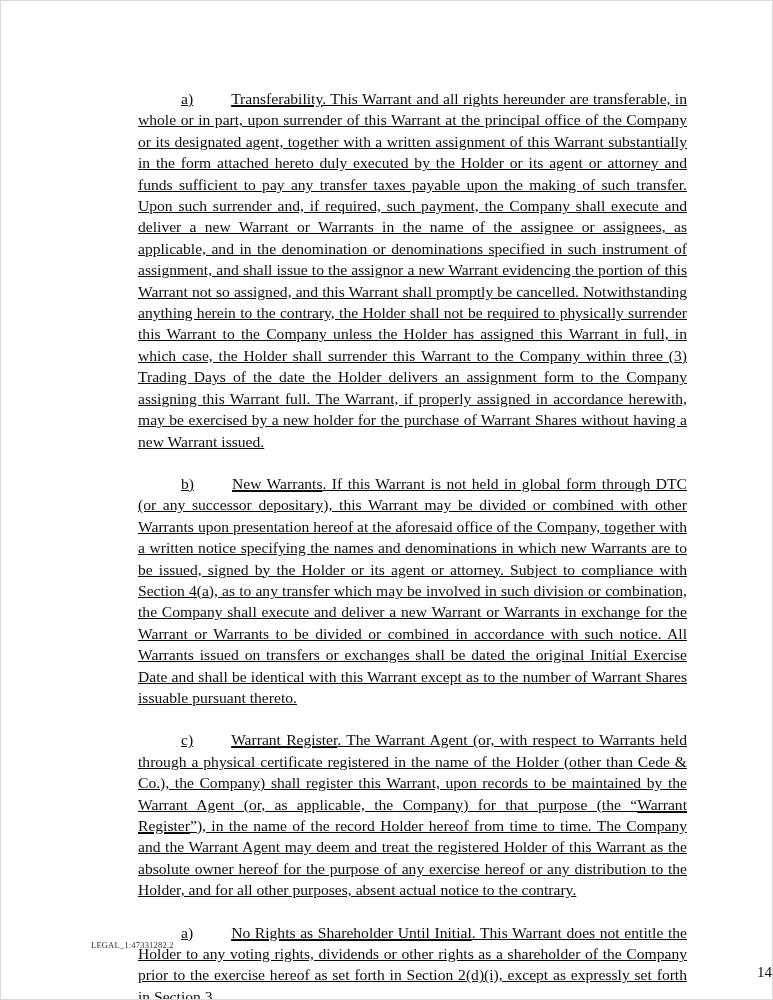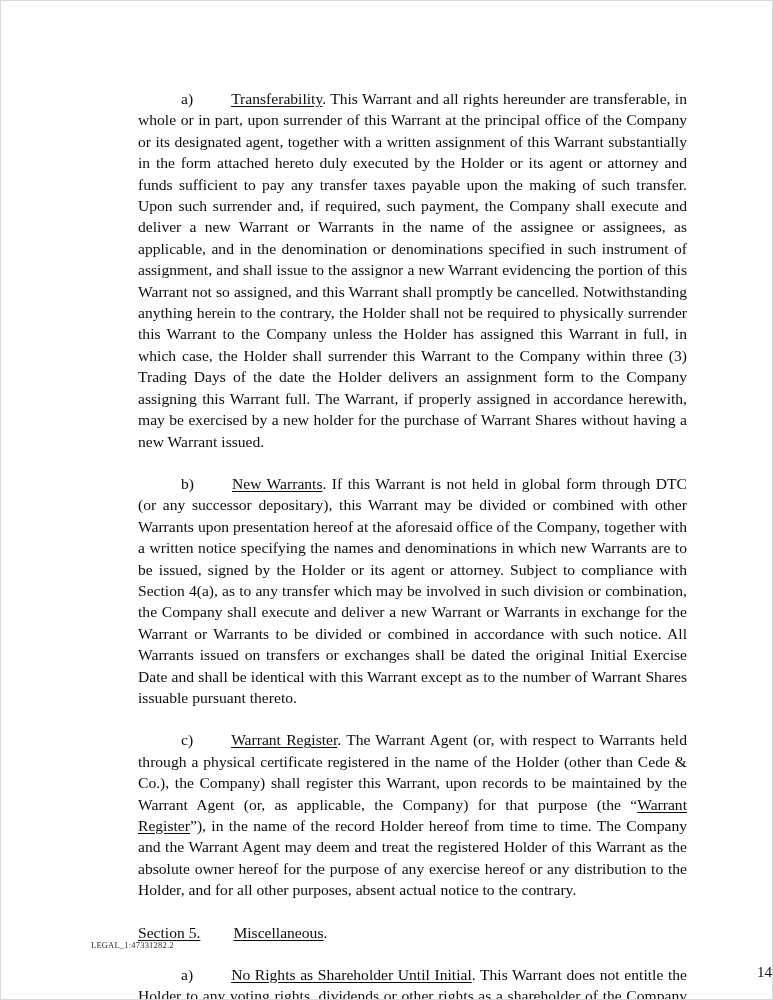--- a/index.html
+++ b/index.html
@@ -23,20 +23,21 @@
     top: 87px;
     left: 137px;
     width: 549px;
     font-size: 15.6px;
     line-height: 21.4px;
   }
   p.para {
     margin: 0 0 21px 0;
     text-align: justify;
     text-indent: 43px;
+    text-decoration: underline;
   }
   p.section-head {
     margin: 0 0 21px 0;
     text-align: left;
     text-indent: 0;
   }
   .tab {
     display: inline-block;
     width: 38px;
   }
@@ -72,21 +73,20 @@
 
 <div class="page">
   <div class="content">
 
     <p class="para"><span>a)</span><span class="tab"></span><span class="u">Transferability</span><span>.  This Warrant and all rights hereunder are transferable, in whole or in part, upon surrender of this Warrant at the principal office of the Company or its designated agent, together with a written assignment of this Warrant substantially in the form attached hereto duly executed by the Holder or its agent or attorney and funds sufficient to pay any transfer taxes payable upon the making of such transfer.  Upon such surrender and, if required, such payment, the Company shall execute and deliver a new Warrant or Warrants in the name of the assignee or assignees, as applicable, and in the denomination or denominations specified in such instrument of assignment, and shall issue to the assignor a new Warrant evidencing the portion of this Warrant not so assigned, and this Warrant shall promptly be cancelled.  Notwithstanding anything herein to the contrary, the Holder shall not be required to physically surrender this Warrant to the Company unless the Holder has assigned this Warrant in full, in which case, the Holder shall surrender this Warrant to the Company within three (3) Trading Days of the date the Holder delivers an assignment form to the Company assigning this Warrant full. The Warrant, if properly assigned in accordance herewith, may be exercised by a new holder for the purchase of Warrant Shares without having a new Warrant issued.</span></p>
 
     <p class="para"><span>b)</span><span class="tab"></span><span class="u">New Warrants</span><span>. If this Warrant is not held in global form through DTC (or any successor depositary), this Warrant may be divided or combined with other Warrants upon presentation hereof at the aforesaid office of the Company, together with a written notice specifying the names and denominations in which new Warrants are to be issued, signed by the Holder or its agent or attorney.  Subject to compliance with Section 4(a), as to any transfer which may be involved in such division or combination, the Company shall execute and deliver a new Warrant or Warrants in exchange for the Warrant or Warrants to be divided or combined in accordance with such notice. All Warrants issued on transfers or exchanges shall be dated the original Initial Exercise Date and shall be identical with this Warrant except as to the number of Warrant Shares issuable pursuant thereto.</span></p>
 
     <p class="para"><span>c)</span><span class="tab"></span><span class="u">Warrant Register</span><span>. The Warrant Agent (or, with respect to Warrants held through a physical certificate registered in the name of the Holder (other than Cede &amp; Co.), the Company) shall register this Warrant, upon records to be maintained by the Warrant Agent (or, as applicable, the Company) for that purpose (the “</span><span class="u">Warrant Register</span><span>”), in the name of the record Holder hereof from time to time.  The Company and the Warrant Agent may deem and treat the registered Holder of this Warrant as the absolute owner hereof for the purpose of any exercise hereof or any distribution to the Holder, and for all other purposes, absent actual notice to the contrary.</span></p>
 
-    <p class="section-head"><span class="u">Section 5.</span><span class="tab-sm"></span><span class="u">Miscellaneous</span><span>.</span></p>
 
     <p class="para"><span>a)</span><span class="tab"></span><span class="u">No Rights as Shareholder Until Initial</span><span>.  This Warrant does not entitle the Holder to any voting rights, dividends or other rights as a shareholder of the Company prior to the exercise hereof as set forth in Section 2(d)(i), except as expressly set forth in Section 3.</span></p>
 
   </div>
 
   <div class="page-number">14</div>
   <div class="doc-footer">LEGAL_1:47331282.2</div>
 </div>
 
 </body></html>

